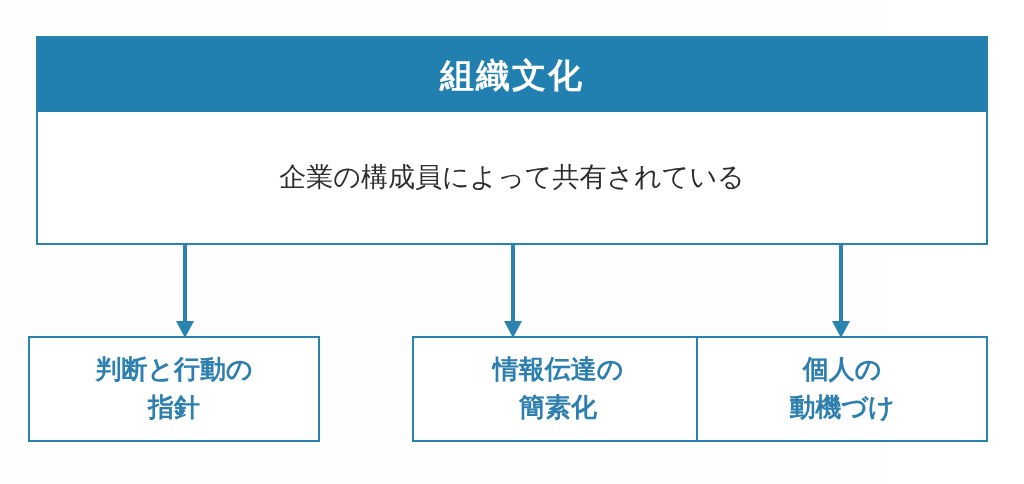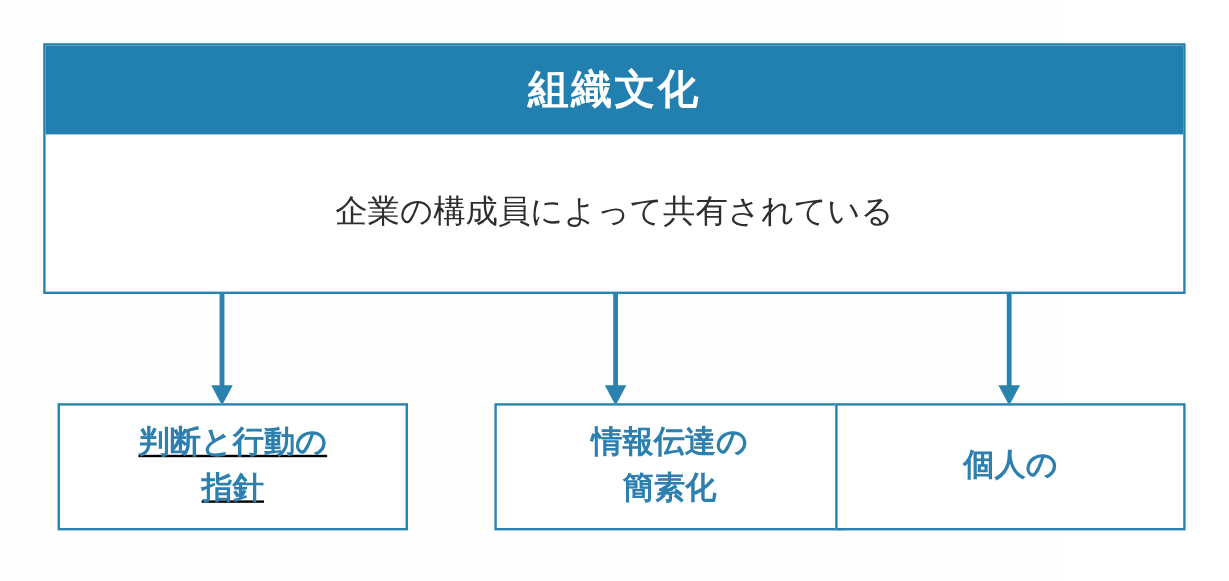--- a/index.html
+++ b/index.html
@@ -99,21 +99,21 @@
     width: 292px;
     height: 106px;
     box-sizing: border-box;
     border: 2px solid #2a82ae;
     background: #ffffff;
     display: flex;
     flex-direction: column;
     align-items: center;
     justify-content: center;
   }
-  #outcome-box-1 { left: 48px; text-decoration: underline; }
+  #outcome-box-1 { left: 28px; }
   #outcome-box-2 { left: 368px; margin-left: 44px; }
   #outcome-box-3 { left: 696px; }
   .outcome-line {
     color: #2c7fae;
     font-size: 26px;
     font-weight: bold;
     line-height: 1.45;
     white-space: nowrap;
   }
 </style>
@@ -149,15 +149,16 @@
     <span class="outcome-line">指針</span>
   </div>
 
   <div class="outcome-box" id="outcome-box-2">
     <span class="outcome-line">情報伝達の</span>
     <span class="outcome-line">簡素化</span>
   </div>
 
   <div class="outcome-box" id="outcome-box-3">
     <span class="outcome-line">個人の</span>
+    <span class="outcome-line">動機づけ</span>
   </div>
 
 </div>
 
 </body></html>

